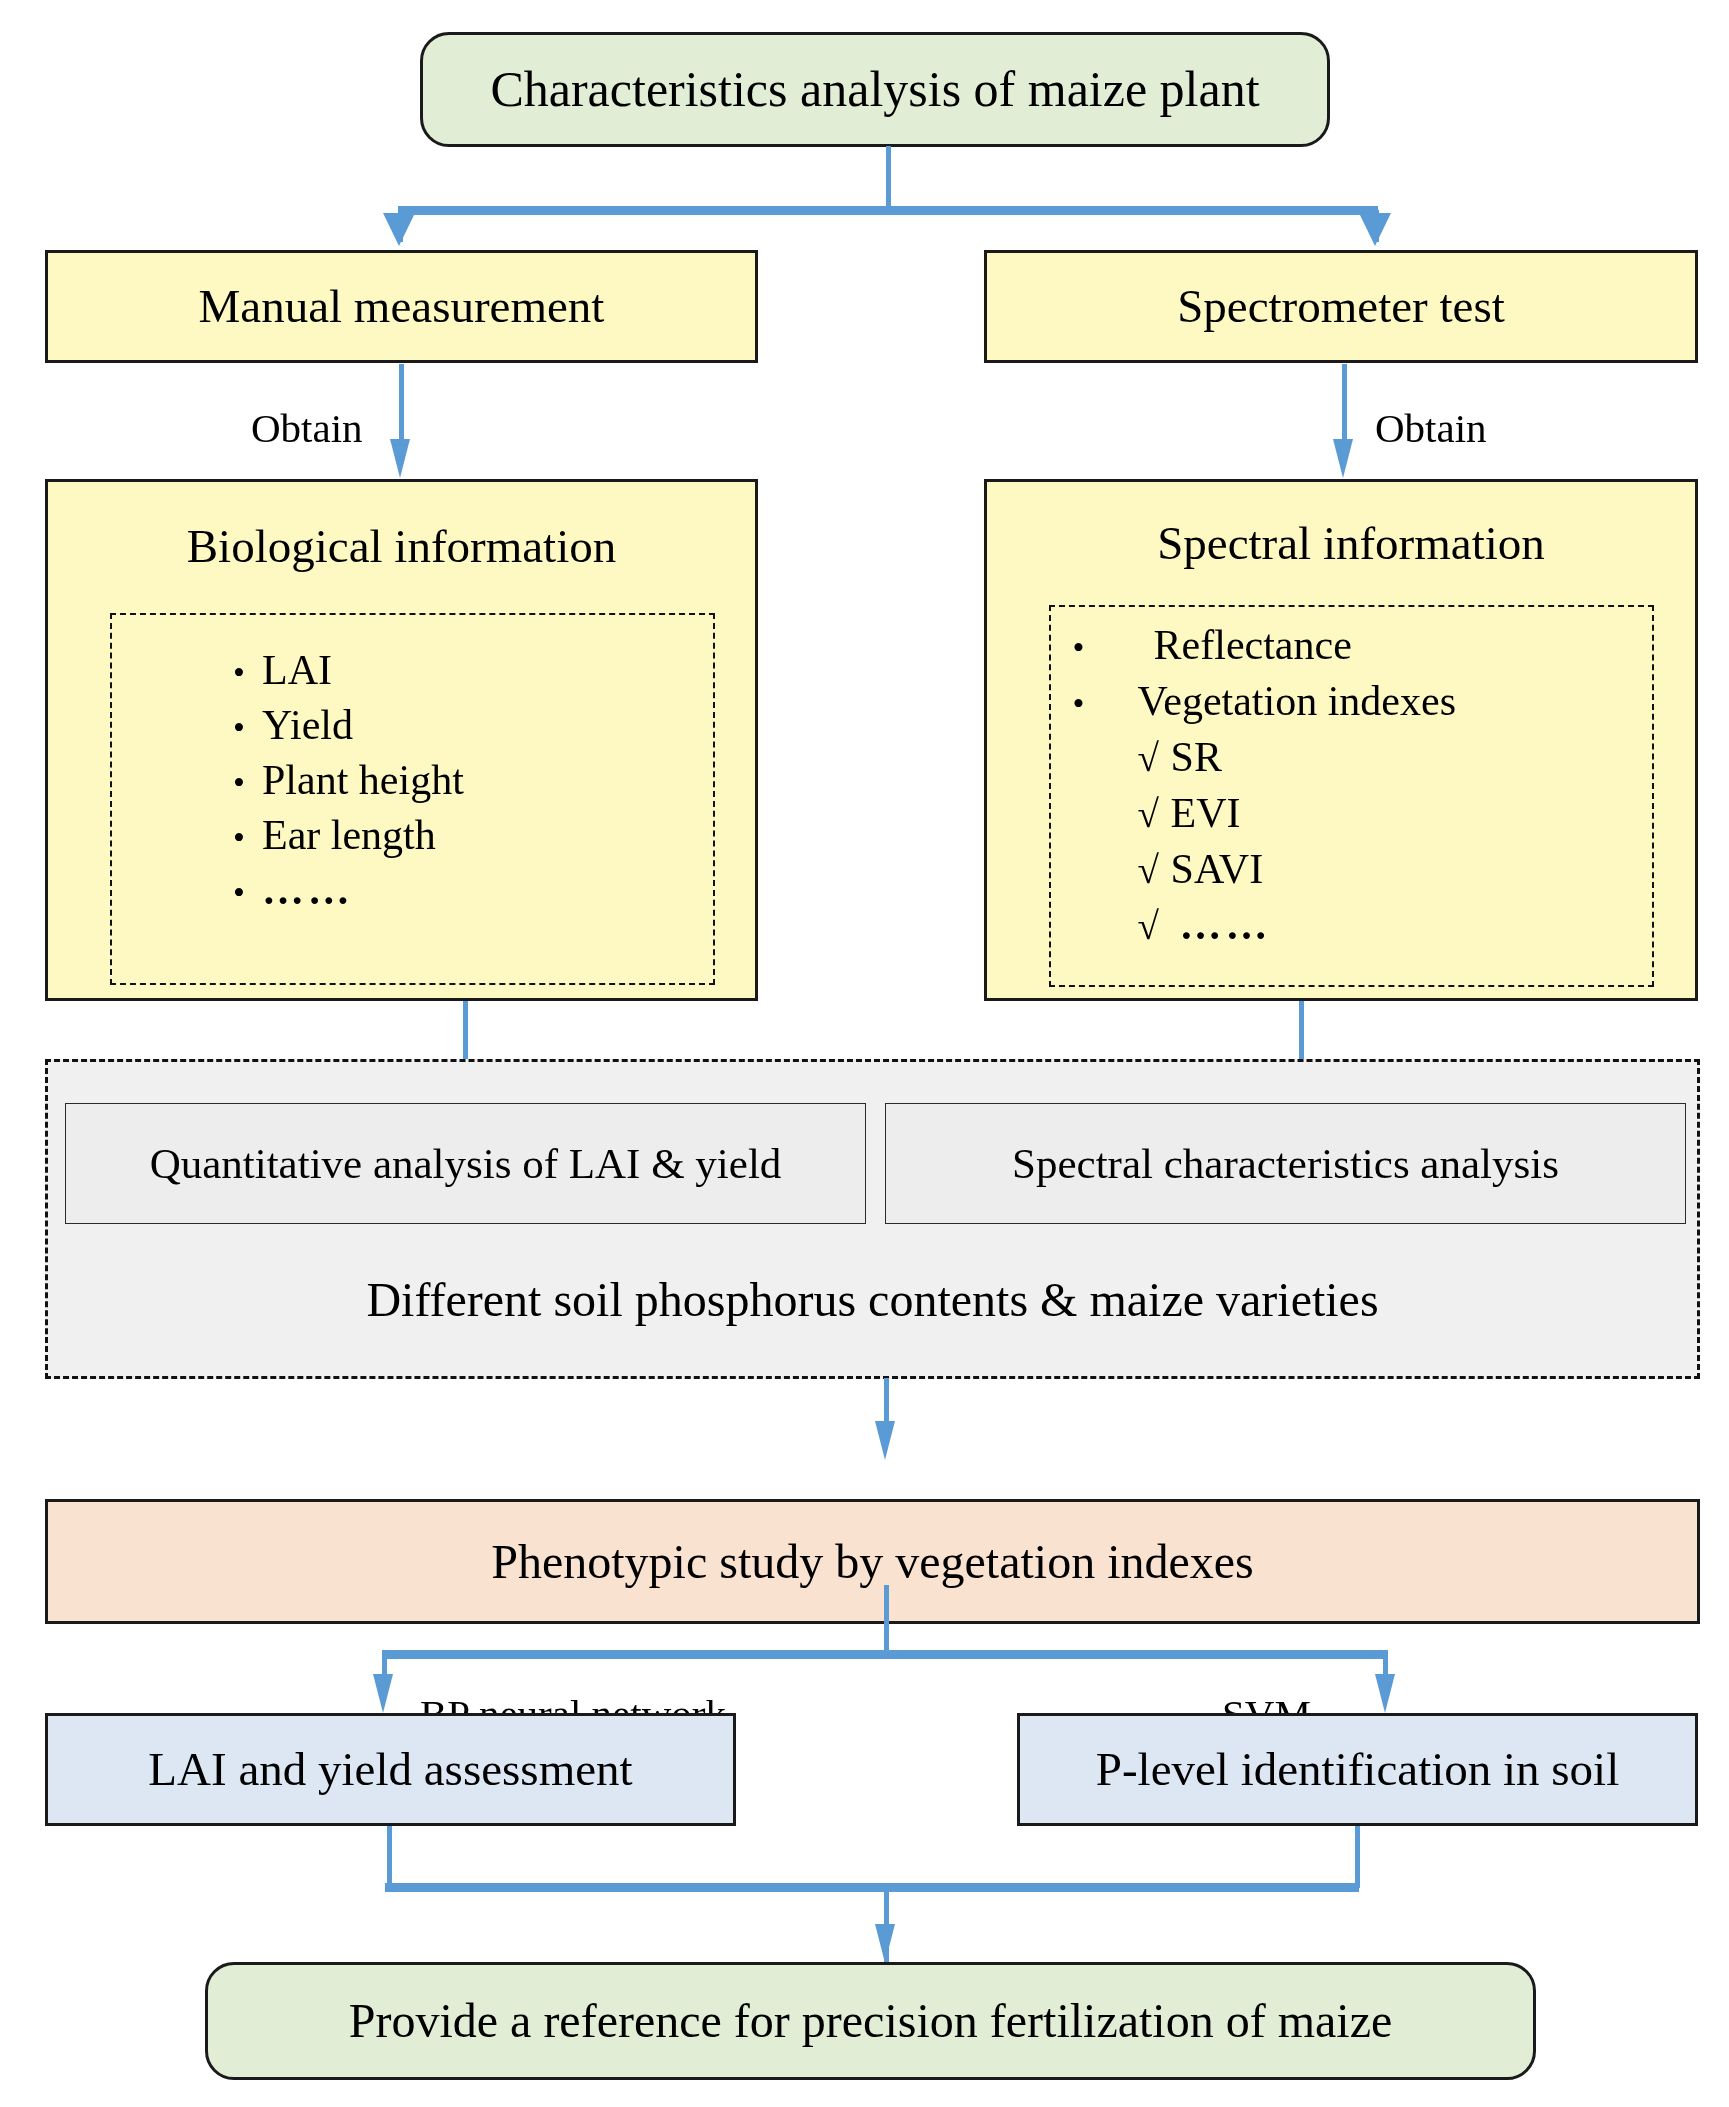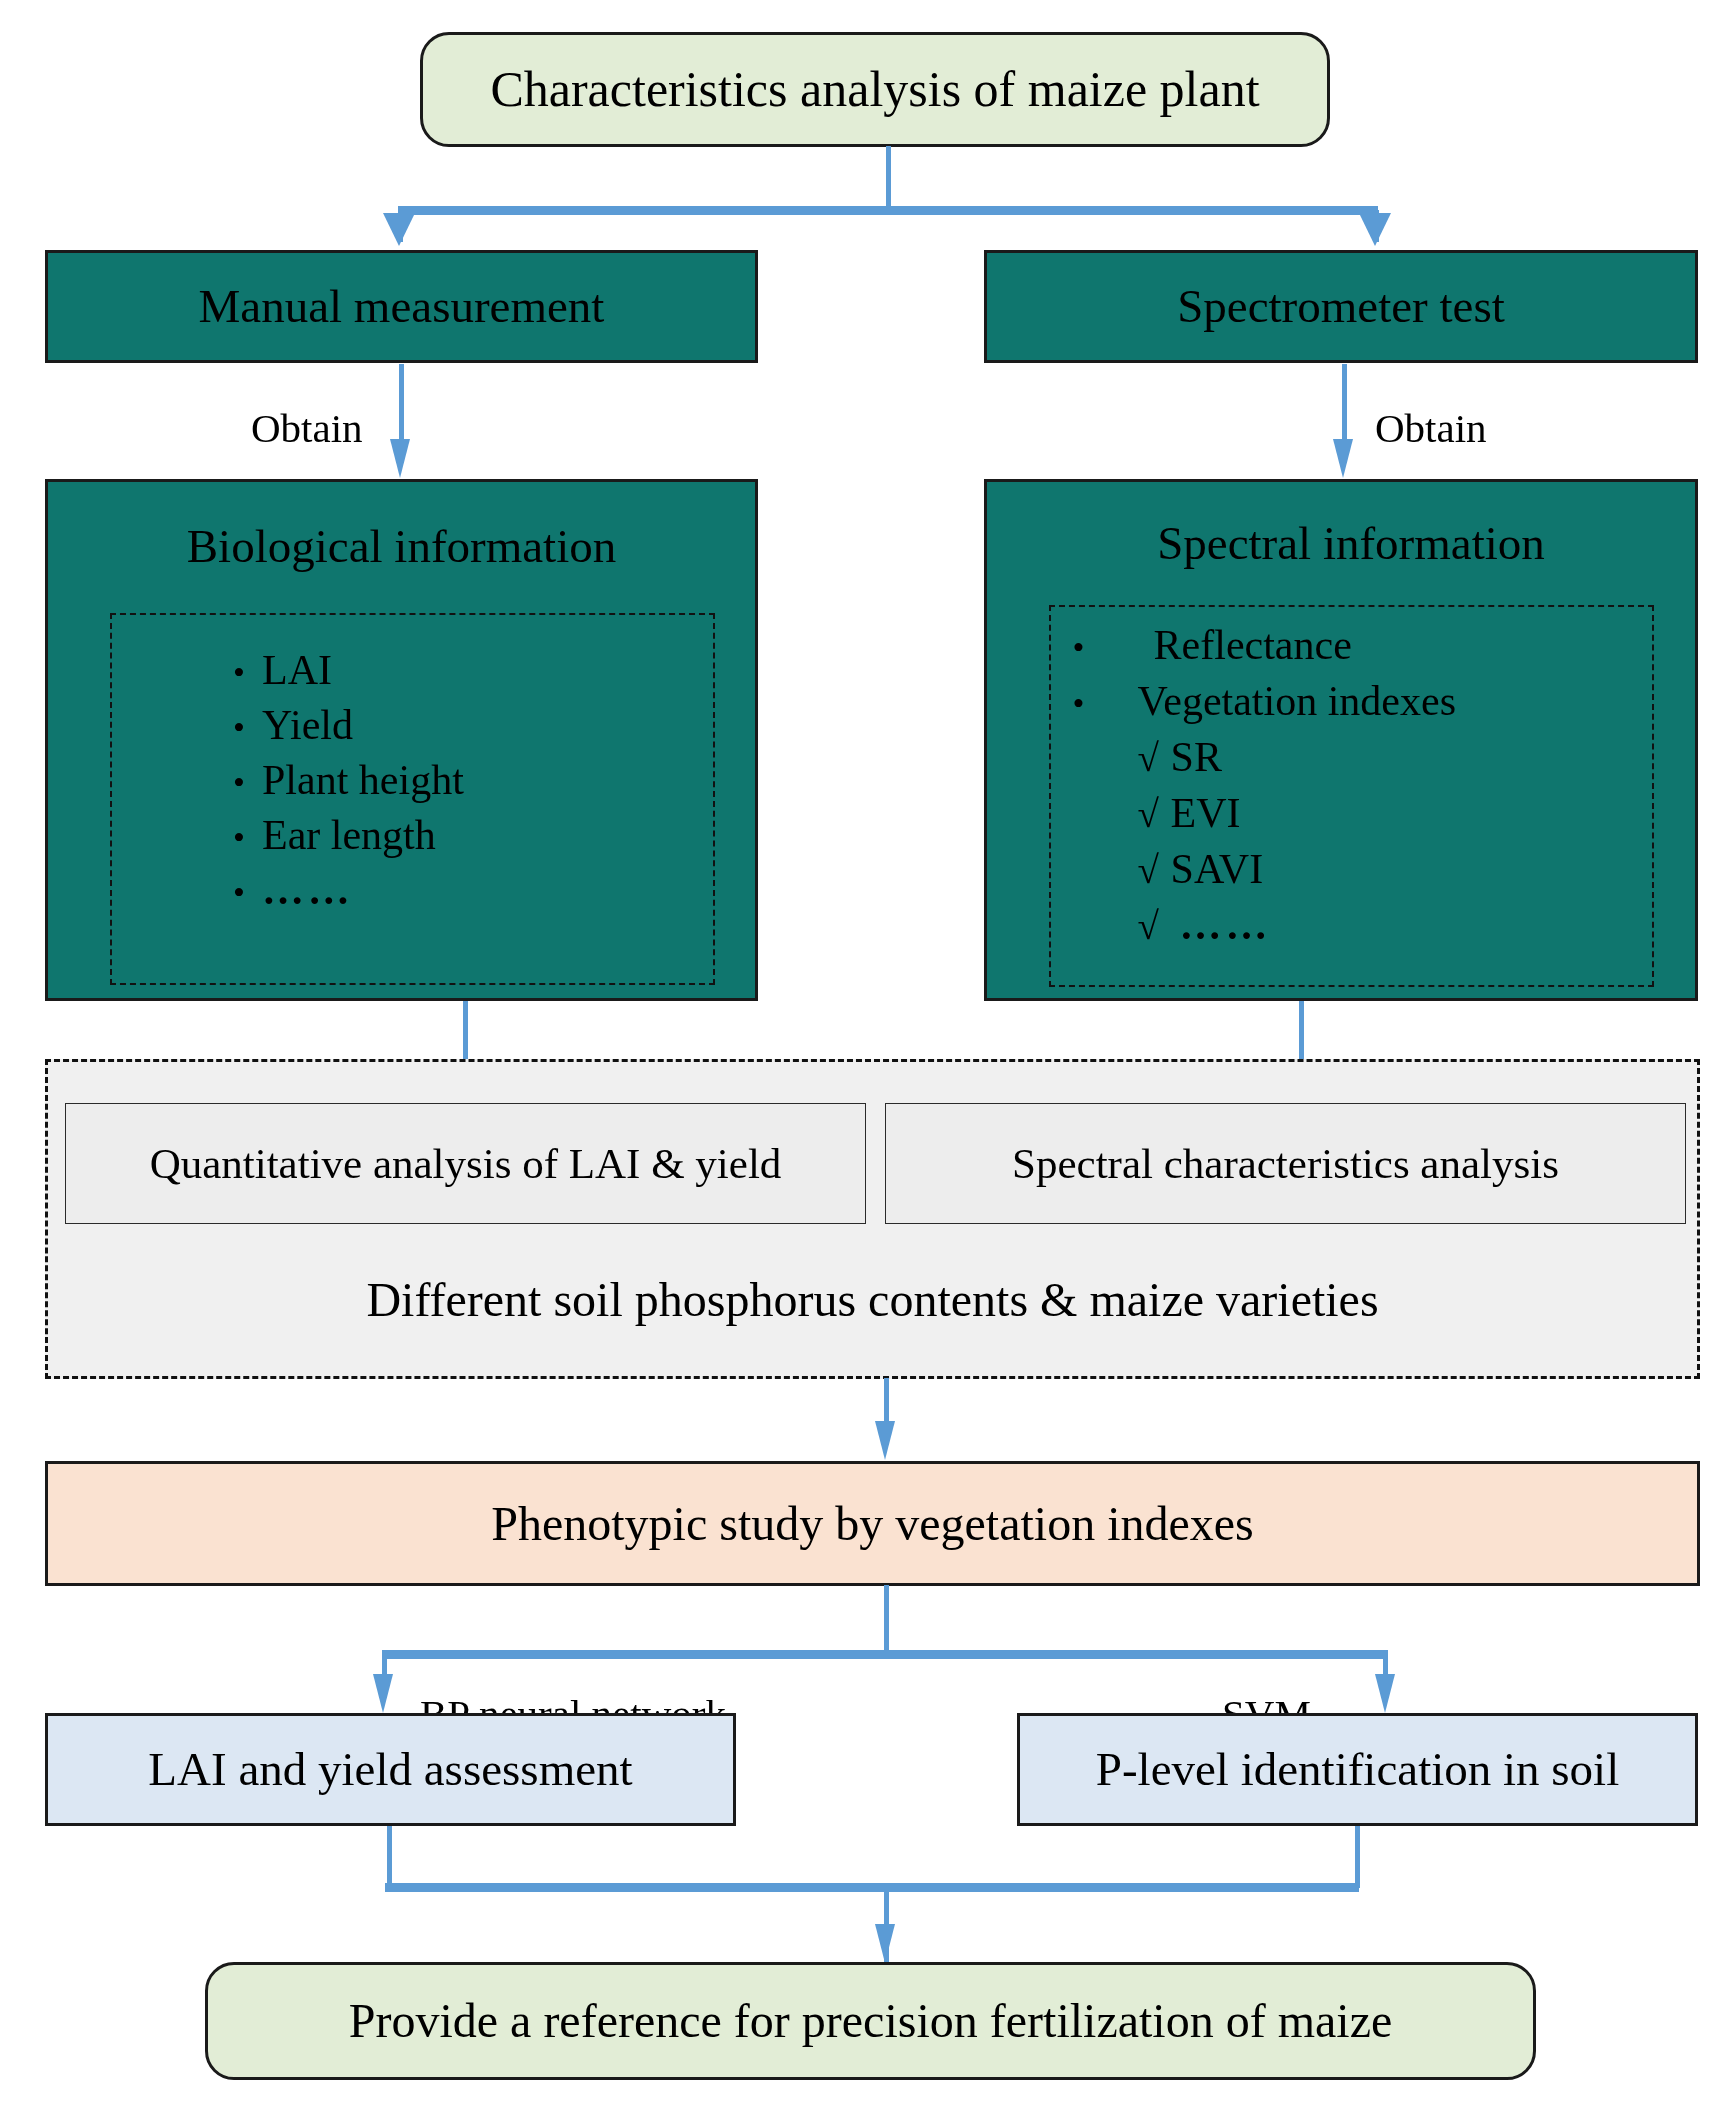--- a/index.html
+++ b/index.html
@@ -26,30 +26,30 @@
     line-height:1.15;
   }
   .rounded{
     border:3.2px solid #1a1a1a;
     border-radius:29px;
   }
   .rect{
     border:3.2px solid #1a1a1a;
   }
   .green{ background:#E2EDD6; }
-  .lav  { background:#0f766e; }
+  .lav  { background:#fef9c3; }
   .ltblue{ background:#DCE7F3; }
   .peach{ background:#FAE2D1; }
   .gray { background:#EDEDED; border:1.9px solid #2b2b2b; }
 
   .title-top{ font-size:50px; }
   .t-row2{ font-size:47px; }
   .t-info-head{ font-size:47px; }
   .t-gray{ font-size:43px; }
-  .t-peach{ font-size:48px; }
+  .t-peach{ font-size:48px;margin-top:38px; }
   .t-bottom{ font-size:47px; }
   .t-final{ font-size:48px; }
 
   
   .dashpanel{
     position:absolute;
     box-sizing:border-box;
     border:2.5px dashed #111;
   }
   .list{

